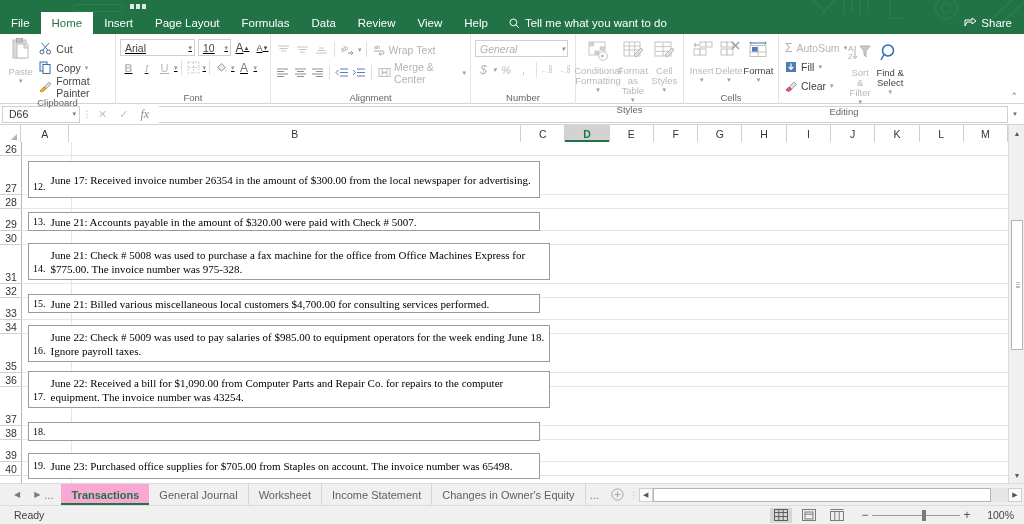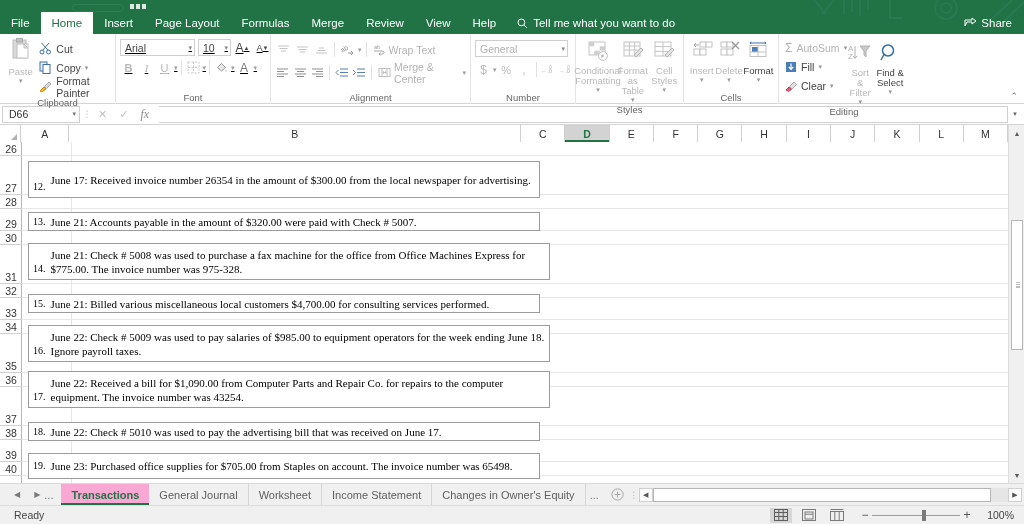--- a/index.html
+++ b/index.html
@@ -210,21 +210,21 @@
           <path d="M295 22 L320 -2 M305 26 L330 2"></path>
           <path d="M196 0 L196 18 L208 18"></path>
         </g>
       </svg>
     </div>
     <div class="menu-item">File</div>
     <div class="menu-item active">Home</div>
     <div class="menu-item">Insert</div>
     <div class="menu-item">Page Layout</div>
     <div class="menu-item">Formulas</div>
-    <div class="menu-item">Merge</div>
+    <div class="menu-item">Data</div>
     <div class="menu-item">Review</div>
     <div class="menu-item">View</div>
     <div class="menu-item">Help</div>
     <div class="tellme">
       <span>
         <svg width="11" height="11" viewBox="0 0 11 11">
             <circle cx="4.4" cy="4.4" r="3.4" stroke="#fff" stroke-width="1" fill="none"></circle>
             <line x1="6.9" y1="6.9" x2="10" y2="10" stroke="#fff" stroke-width="1"></line>
           </svg>
       </span>
@@ -454,21 +454,21 @@
             </span>
             <span class="txt" style="color:#b3b3b3">Merge &amp; Center</span>
             <span class="caret">▾</span>
           </div>
         </div>
       </div>
       <div class="rgroup-label">Alignment</div>
     </div>
 
     <div class="rgroup" style="width:105px">
-      <div class="rgroup-body" style="flex-direction:column;padding-top:4px;">
+      <div class="rgroup-body" style="flex-direction:column;padding-top:4px;font-style:italic;">
         <div class="combo" style="width:93px">
           <span class="cv" style="color:#b0b0b0">General</span>
           <span class="ar">▾</span>
         </div>
         <div style="display:flex;align-items:center;gap:1px;margin-top:4px;">
           <div class="fmt-btn dim" style="font-size:12px">$</div>
           <span class="caret">▾</span>
           <div class="fmt-btn dim" style="font-size:11px">%</div>
           <div class="fmt-btn dim" style="font-size:12px">,</div>
           <span class="sep-v"></span>
@@ -738,21 +738,20 @@
         <span class="body">June 22:  Check # 5009 was used to pay salaries of $985.00 to equipment operators for the week ending June 18.  Ignore payroll taxes.</span>
       </div>
 
       <div class="txtbox" style="top:229px;left:6px;width:522px;height:37px;">
         <span class="num">17.</span>
         <span class="body">June 22:  Received a bill for $1,090.00 from Computer Parts and Repair Co. for repairs to the computer equipment.  The invoice number was 43254.</span>
       </div>
 
       <div class="txtbox" style="top:280px;left:6px;width:512px;height:19px;">
         <span class="num mid">18.</span>
-        <span class="body">June 22:  Check # 5010 was used to pay the advertising bill that was received on June 17.</span>
       </div>
 
       <div class="txtbox" style="top:311px;left:6px;width:512px;height:26px;">
         <span class="num mid">19.</span>
         <span class="body">June 23:  Purchased office supplies for $705.00 from Staples on account.  The invoice number was 65498.</span>
       </div>
     </div>
 
     <div class="vsb">
       <div class="sb-arrow">▲</div>

